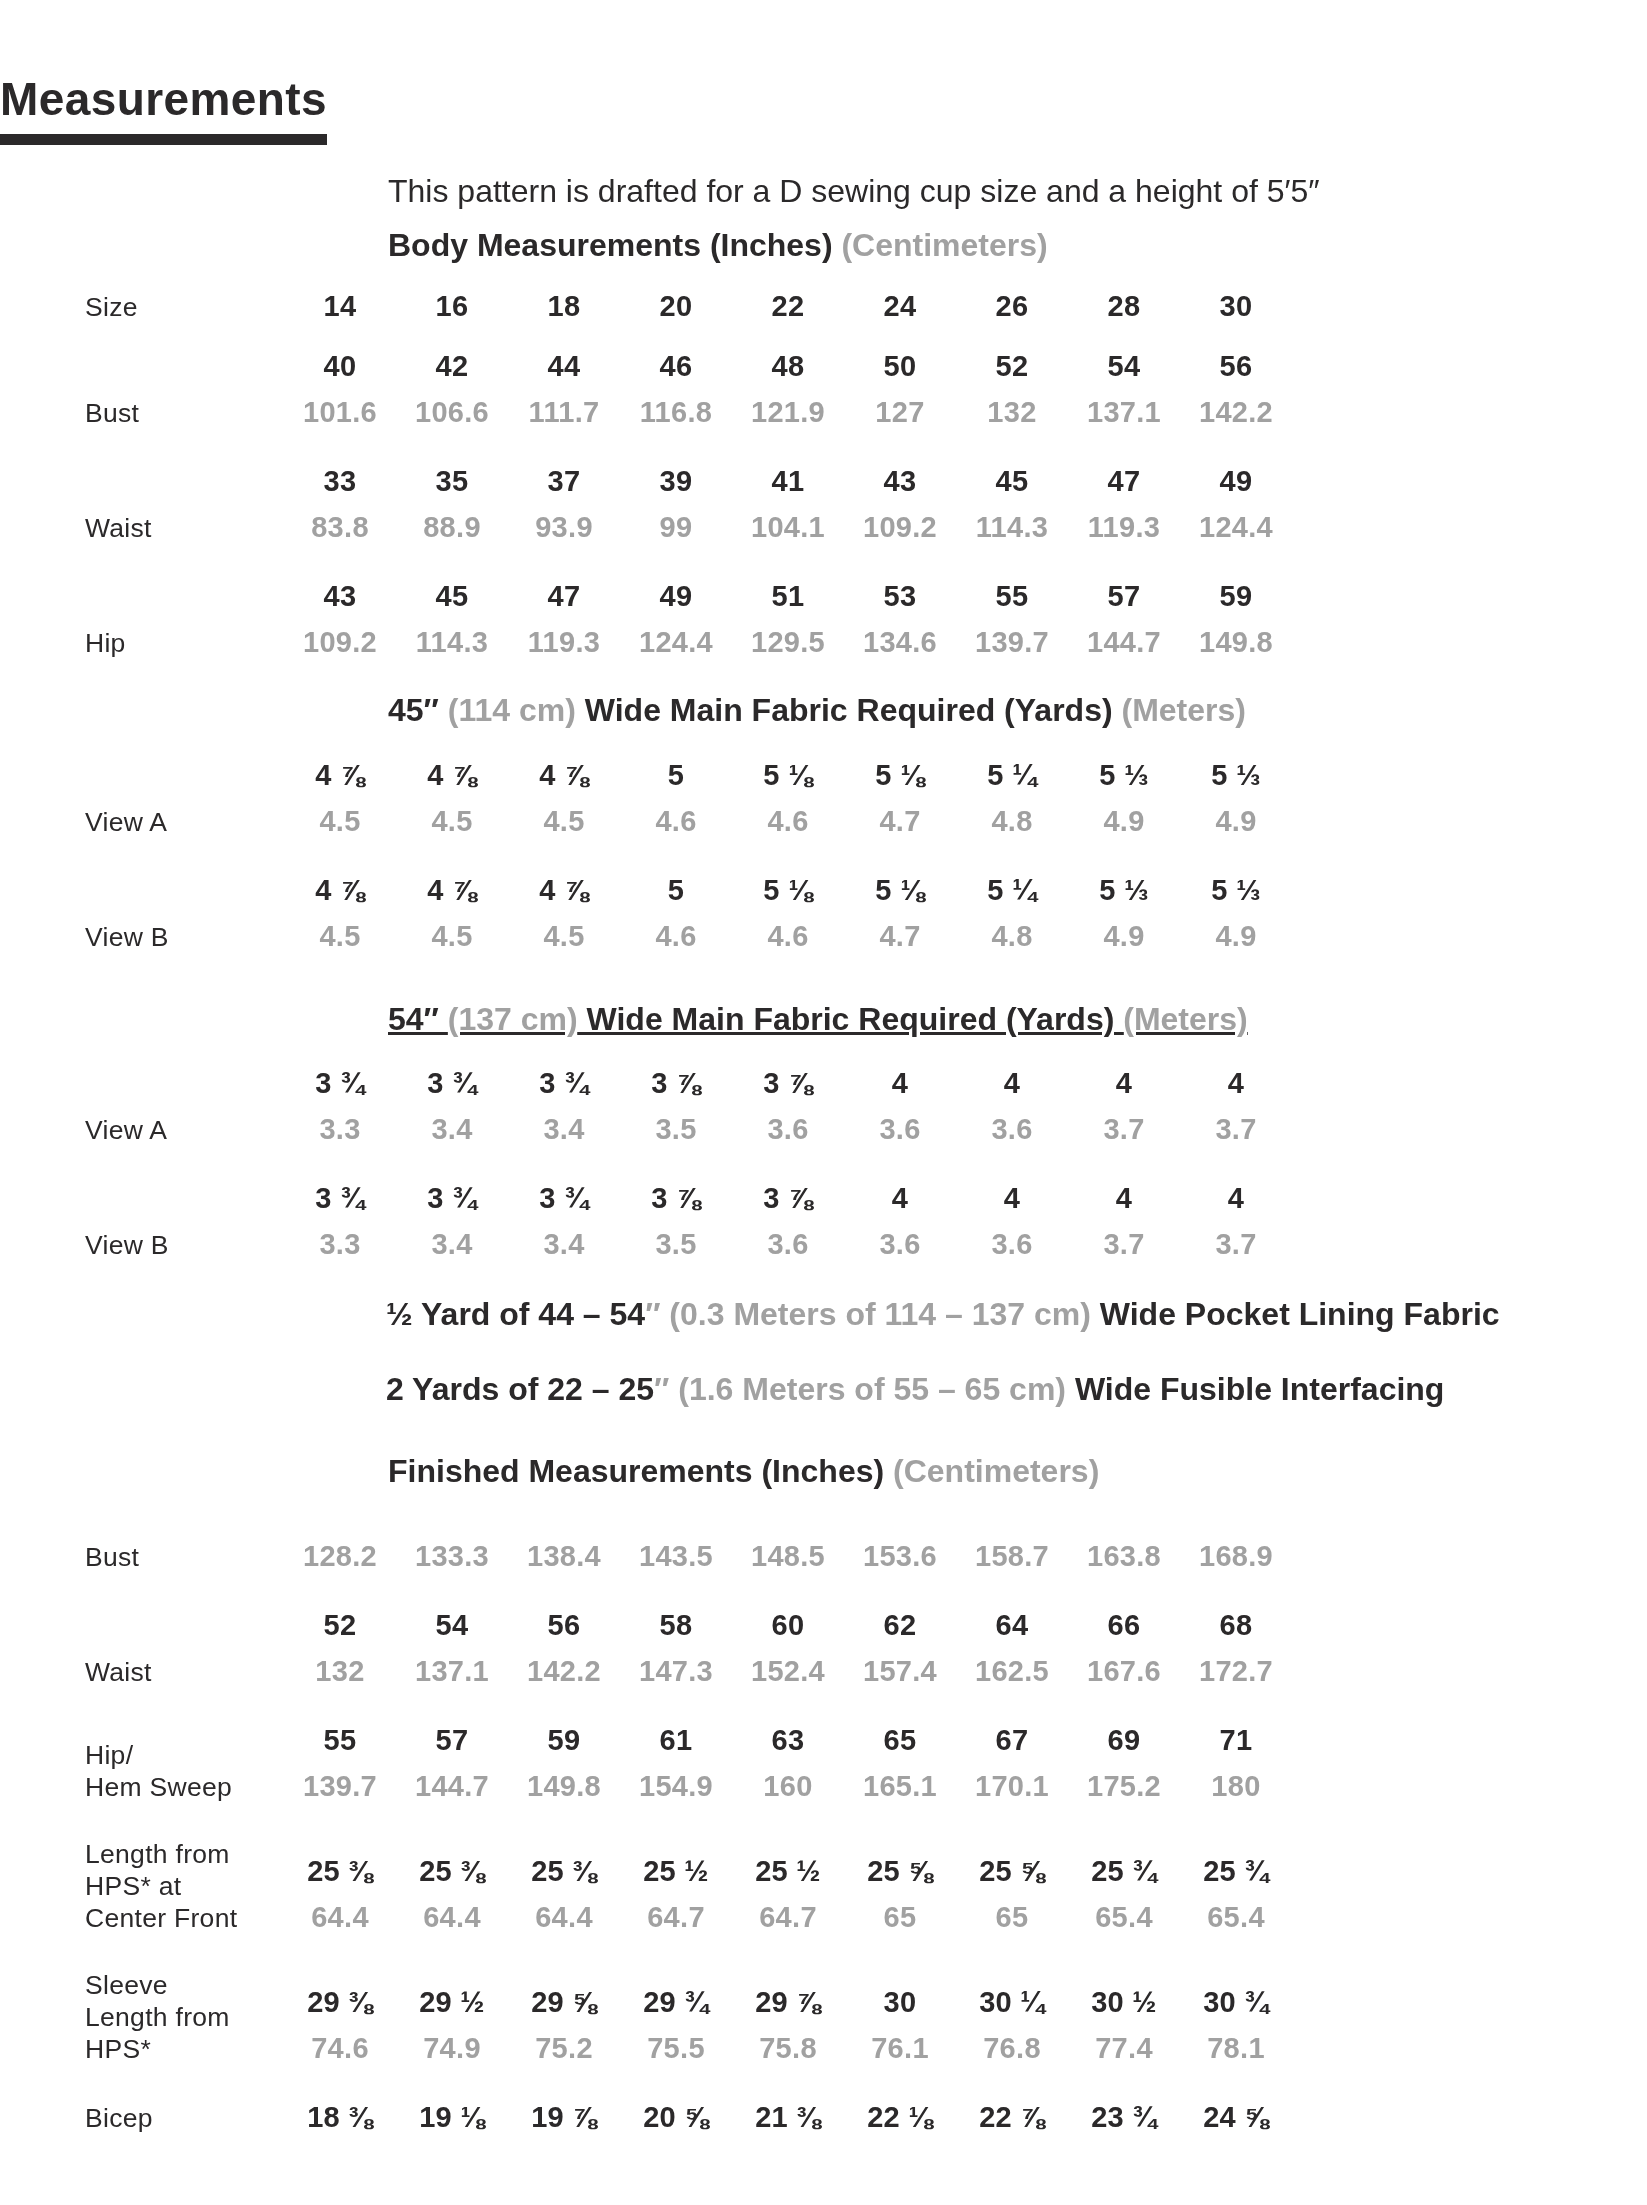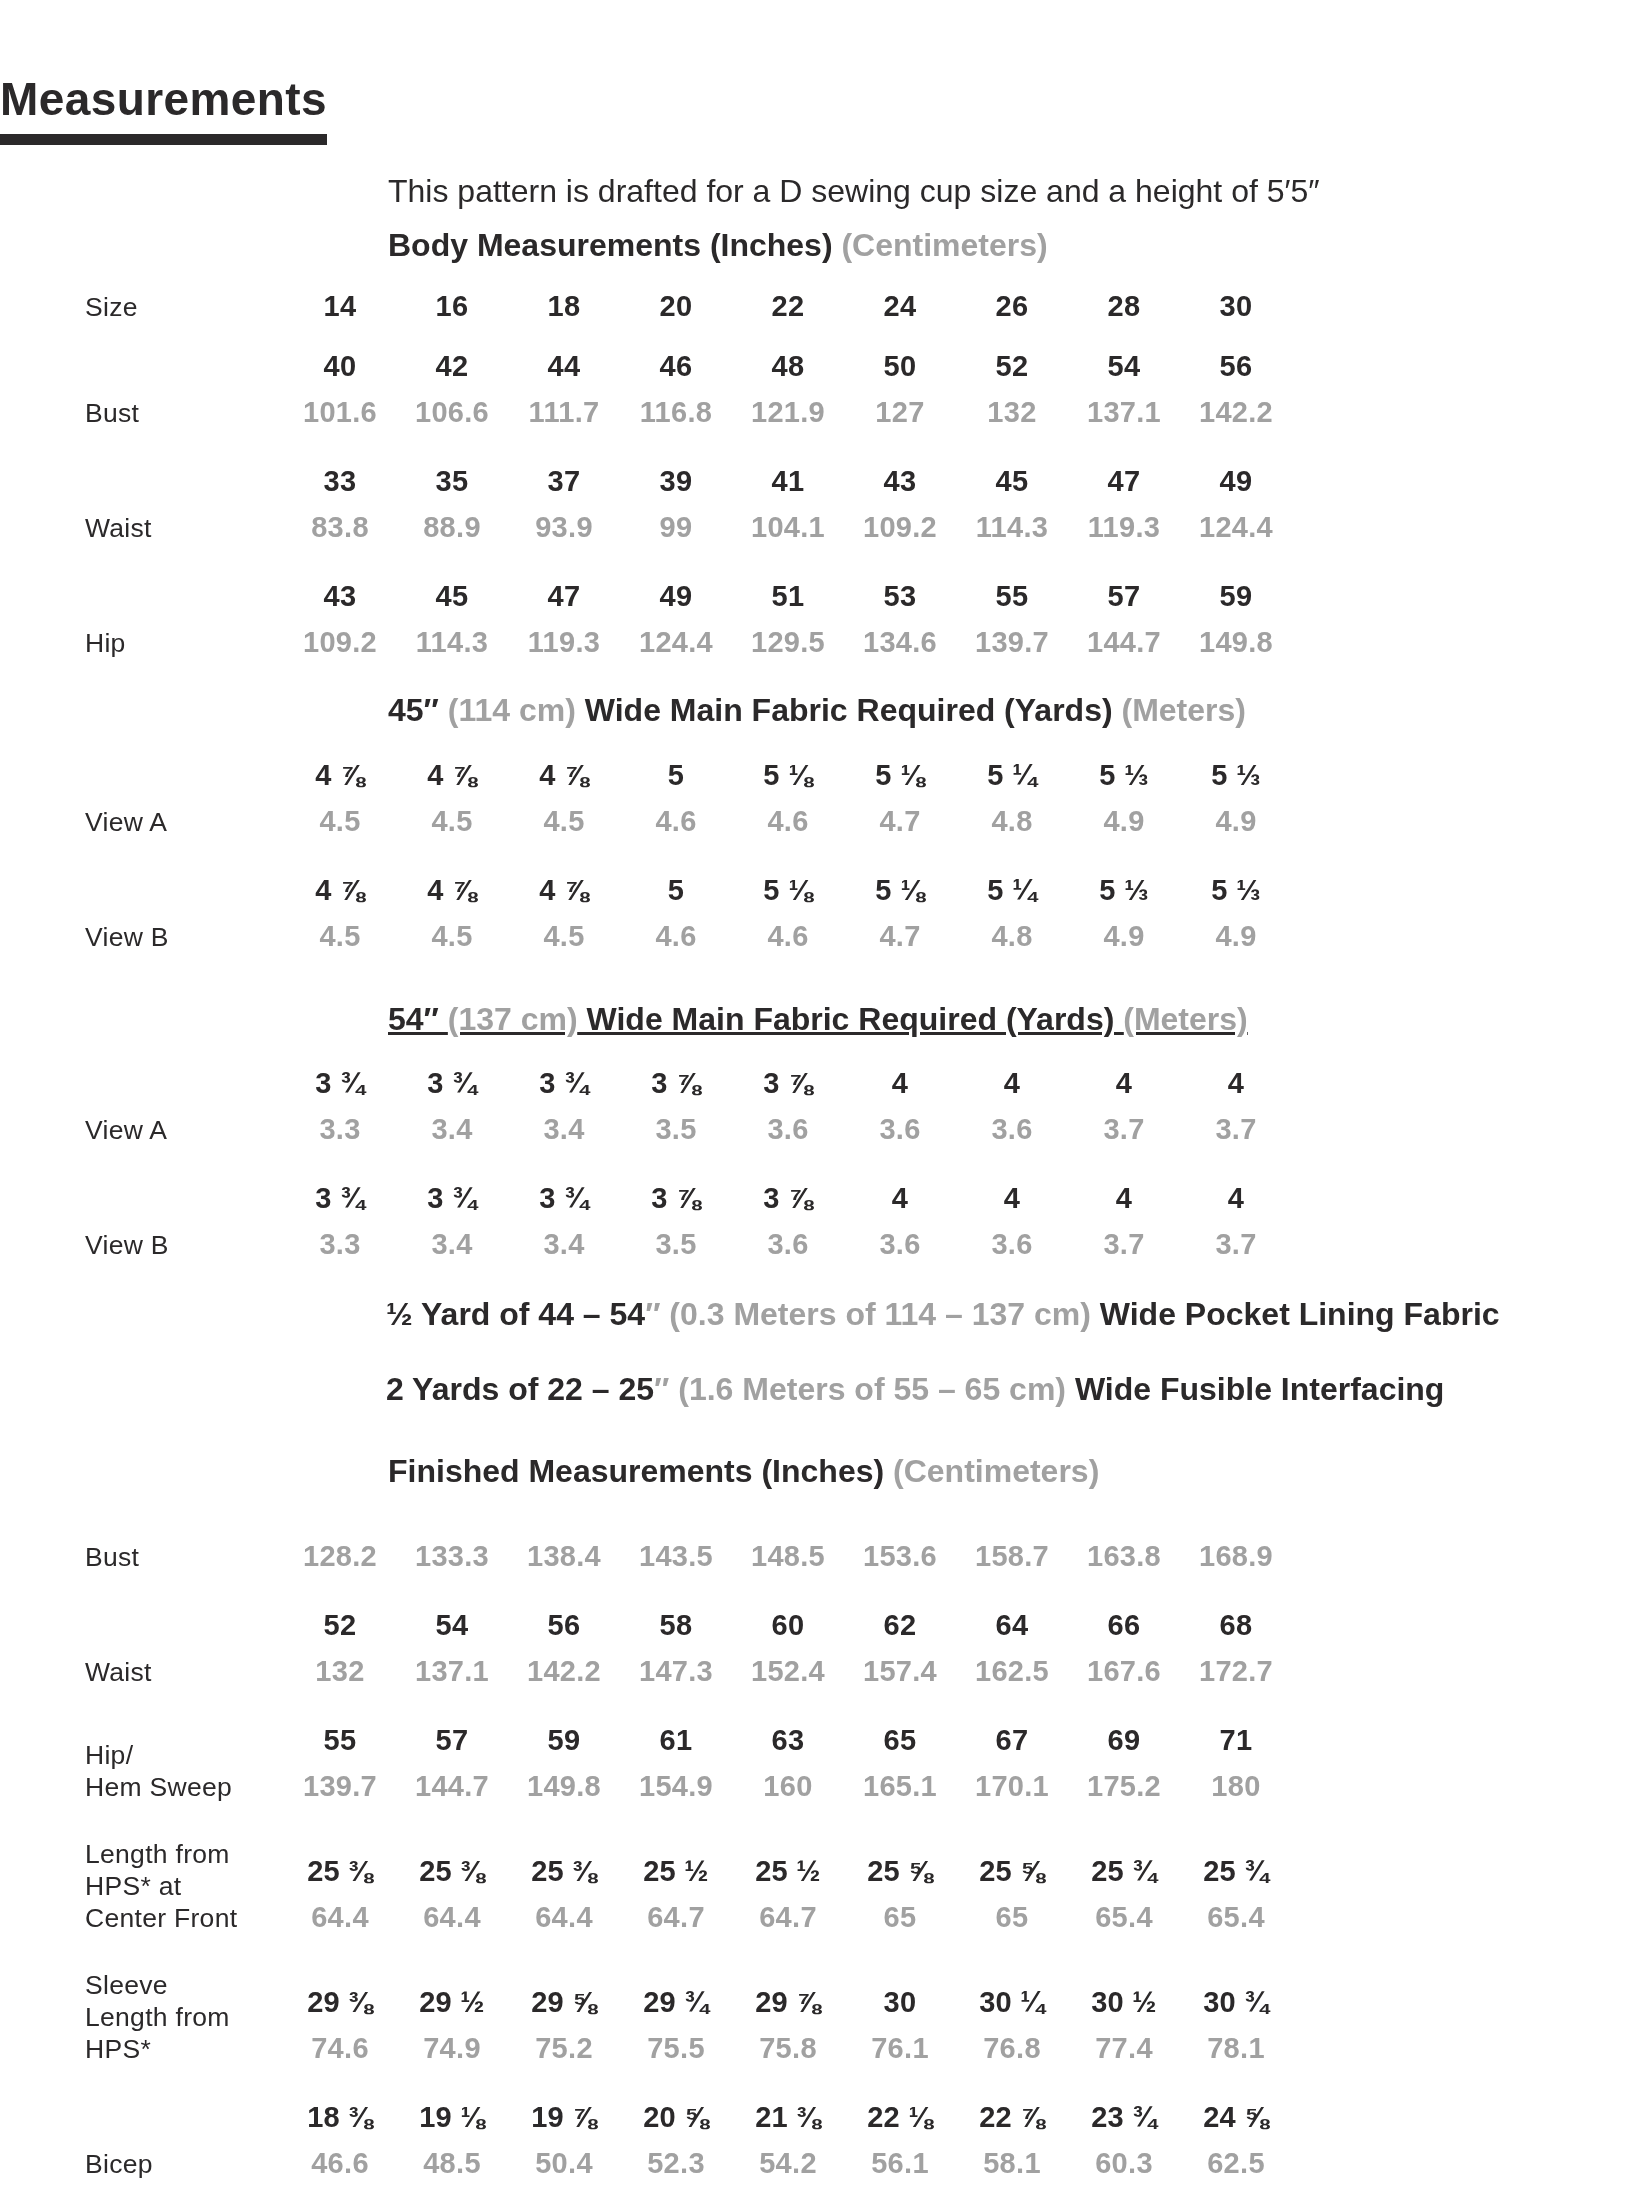--- a/index.html
+++ b/index.html
@@ -465,28 +465,17 @@
           <div class="cell">18 ⅜</div>
           <div class="cell">19 ⅛</div>
           <div class="cell">19 ⅞</div>
           <div class="cell">20 ⅝</div>
           <div class="cell">21 ⅜</div>
           <div class="cell">22 ⅛</div>
           <div class="cell">22 ⅞</div>
           <div class="cell">23 ¾</div>
           <div class="cell">24 ⅝</div>
         </div>
-      <div class="vline cm">
-          <div class="cell">46.6</div>
-          <div class="cell">48.5</div>
-          <div class="cell">50.4</div>
-          <div class="cell">52.3</div>
-          <div class="cell">54.2</div>
-          <div class="cell">56.1</div>
-          <div class="cell">58.1</div>
-          <div class="cell">60.3</div>
-          <div class="cell">62.5</div>
-        </div>
     </div>
   </div>
 
 </div>
 
 
 </body></html>

